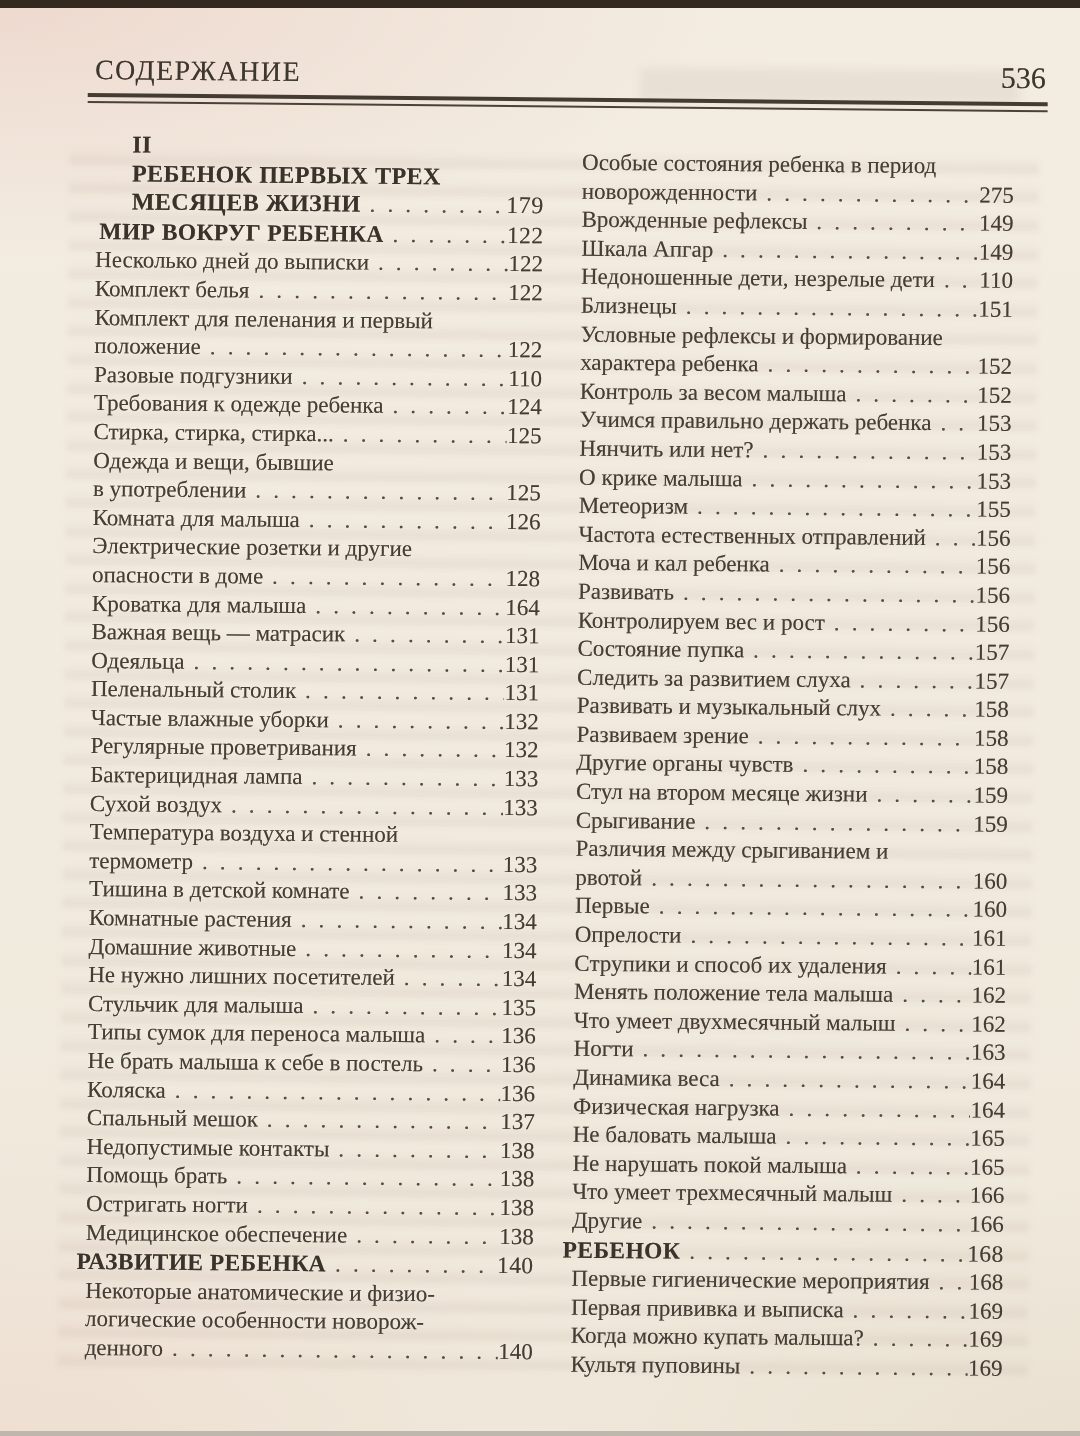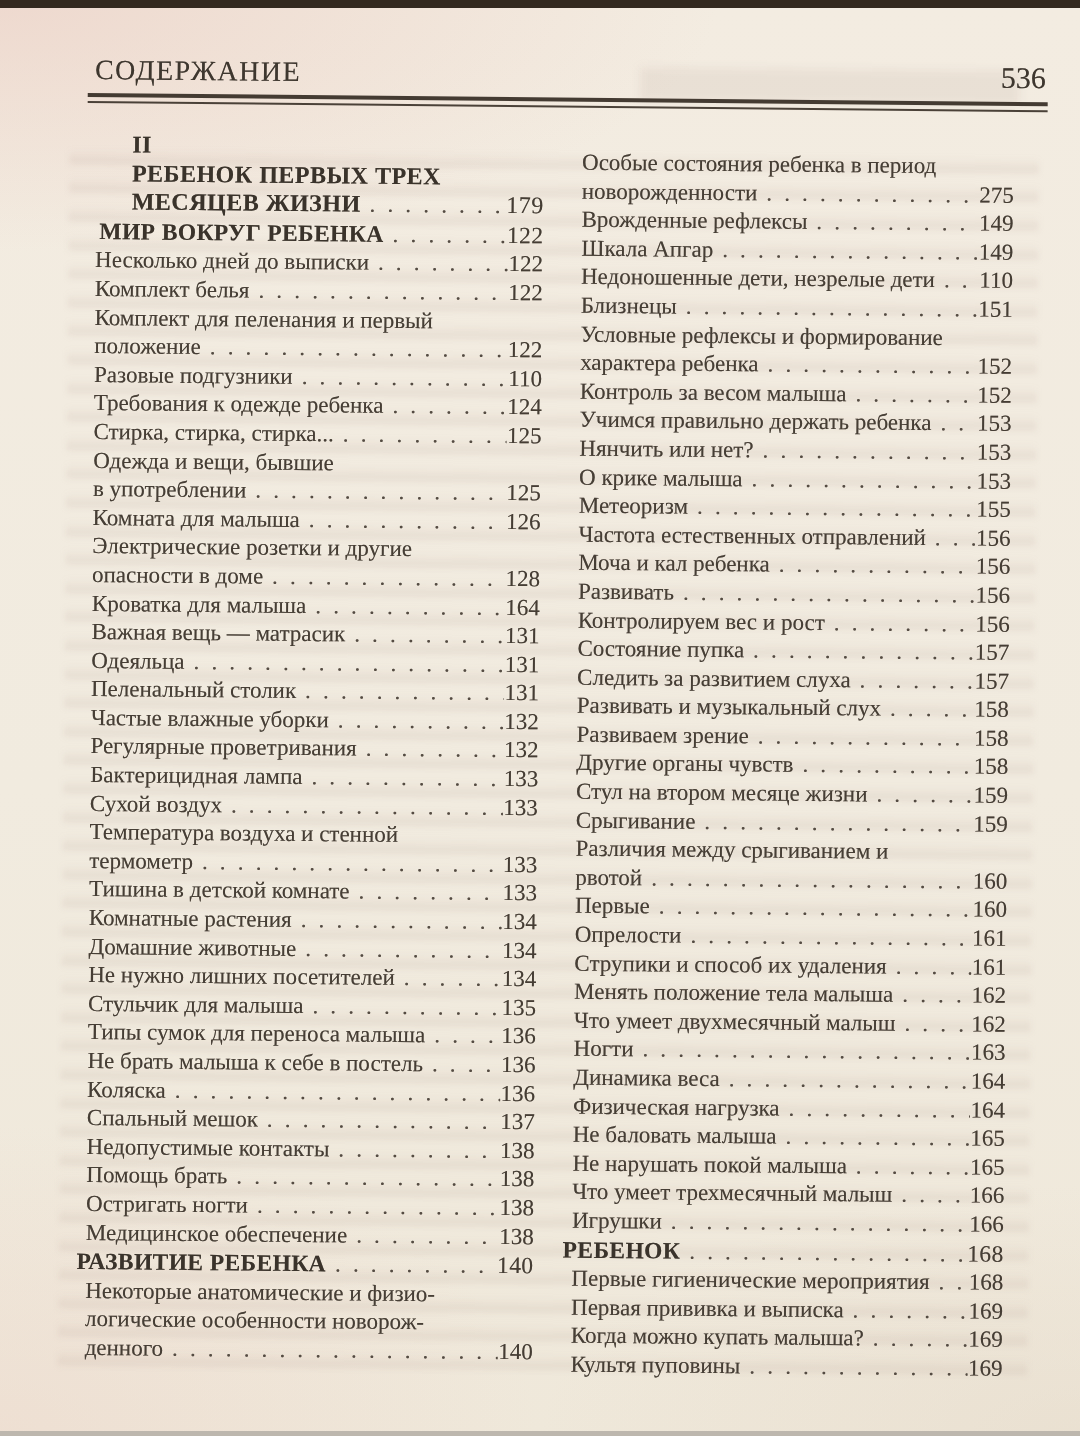--- a/index.html
+++ b/index.html
@@ -595,21 +595,21 @@
         </div>
         <div class="toc-row entry">
           <div class="toc-line">
             <span class="toc-text">Что умеет трехмесячный малыш</span>
             <span class="dots"></span>
             <span class="pg">166</span>
           </div>
         </div>
         <div class="toc-row entry">
           <div class="toc-line">
-            <span class="toc-text">Игрушки</span>
+            <span class="toc-text">Другие</span>
             <span class="dots"></span>
             <span class="pg">166</span>
           </div>
         </div>
         <div class="toc-row section">
           <div class="toc-line">
             <span class="toc-text">РЕБЕНОК</span>
             <span class="dots"></span>
             <span class="pg">168</span>
           </div>

